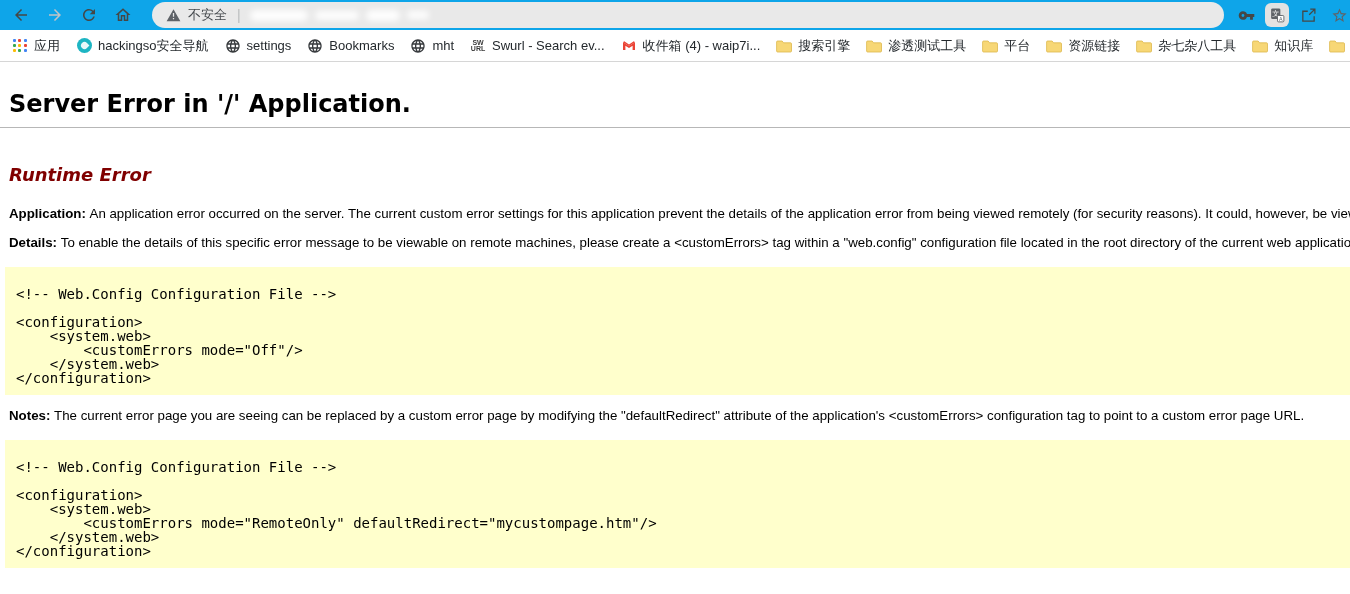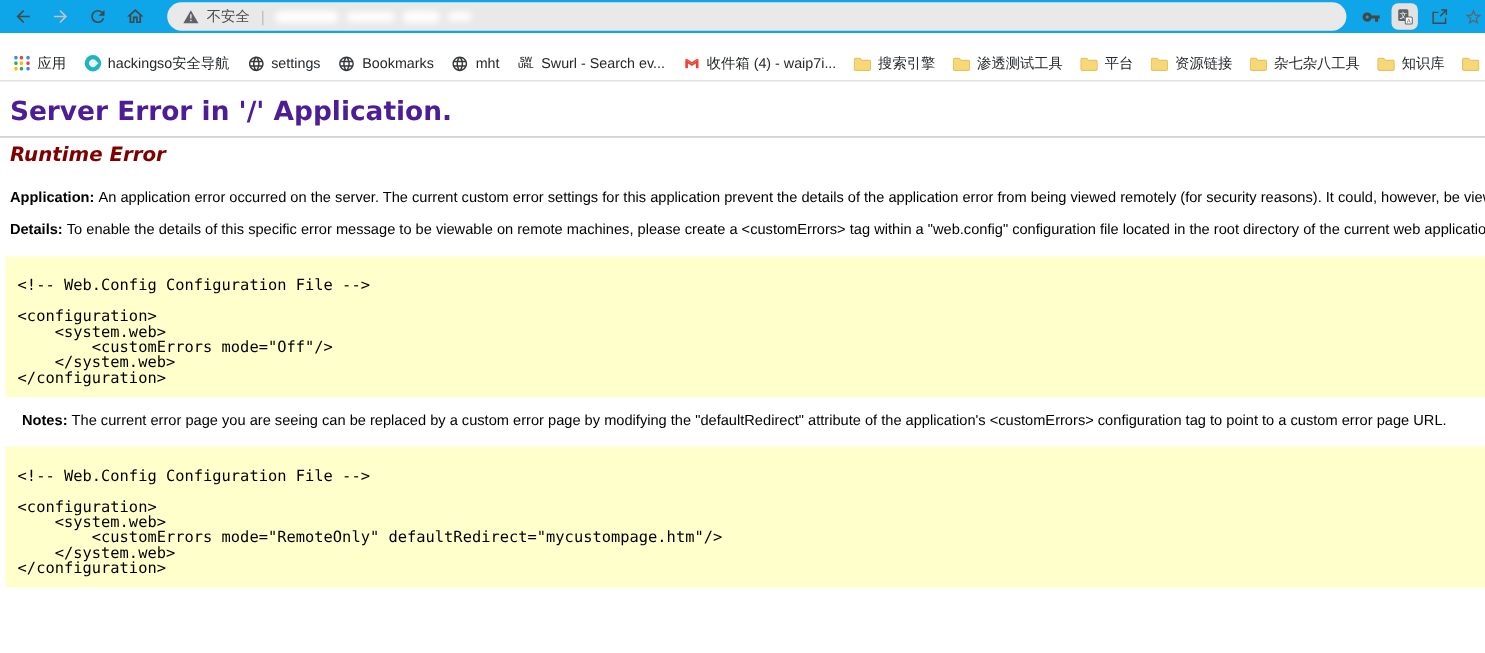--- a/index.html
+++ b/index.html
@@ -15,44 +15,44 @@
   .omnibox .sec-label { font-size:13px; color:#474b4f; margin-left:7px; white-space:nowrap; }
   .omnibox .sep { color:#b9bcbe; font-size:14px; margin:0 9px 0 10px; font-weight:400; }
   .blurwrap { display:flex; align-items:center; gap:7px; filter:blur(3px); opacity:.95; }
   .blob { background:#ffffff; border-radius:6px; height:11px; }
   .toolbar-right { display:flex; align-items:center; flex:0 0 auto; margin-left:10px; width:116px; }
   .tbicon { width:24px; height:24px; display:flex; align-items:center; justify-content:center; margin-right:7px; flex:0 0 auto; border-radius:6px; }
   .tbicon svg { width:17px; height:17px; }
   .tbicon.active { background:#e2e2e2; }
 
   .bookmarks { height:32px; display:flex; align-items:center; background:#fff; padding-left:12px;
-               border-bottom:1px solid #d6d6d6; white-space:nowrap; overflow:hidden;margin-top:12px; }
+               border-bottom:1px solid #d6d6d6; white-space:nowrap; overflow:hidden; }
   .bm { display:flex; align-items:center; margin-right:16px; flex:0 0 auto; cursor:default; }
   .bm .ic { width:16px; height:16px; margin-right:6px; display:flex; align-items:center; justify-content:center; flex:0 0 auto; }
   .bm .lbl { font-size:13px; color:#24292d; }
   .appsgrid { width:14px; height:14px; display:grid; grid-template-columns:repeat(3,1fr); gap:2px; }
   .appsgrid i { width:3px; height:3px; border-radius:1px; display:block; }
   .tealdot { width:15px; height:15px; border-radius:50%; background:#1db5c3; position:relative; }
   .tealdot::after { content:""; position:absolute; left:4px; top:4px; width:7px; height:7px;
                     background:#fff; border-radius:50% 0 50% 50%; transform:rotate(45deg); opacity:.9; }
   .swurl { font-family:"Liberation Sans",sans-serif; font-weight:bold; font-size:7px; line-height:6px;
            color:#3a3a3a; text-align:center; letter-spacing:0; }
 
   
   .page { background:#fff; padding-left:9px; }
   .page h1 { font-family:"DejaVu Sans","Liberation Sans",sans-serif; font-weight:bold;
-             font-size:24px; color:#4c1d95; margin-top:13px; white-space:nowrap; }
+             font-size:24px; color:#000000; margin-top:28px; white-space:nowrap; }
   .page hr { border:none; border-top:1px solid #b7b7b7; margin:9px 0 0 -9px; }
   .page h2 { font-family:"DejaVu Sans","Liberation Sans",sans-serif; font-style:italic; font-weight:bold;
-             font-size:18px; color:#800000; margin-top:5px; white-space:nowrap; }
+             font-size:18px; color:#800000; margin-top:36px; white-space:nowrap; }
   .line { font-size:13.3px; color:#000; white-space:nowrap; overflow:hidden; }
   .line b { font-weight:bold; }
   .line.desc { margin-top:21px; }
   .line.details { margin-top:14px; }
-  .line.notes { margin-top:13px;margin-left:11px; }
+  .line.notes { margin-top:13px; }
   .codeblock { background:#ffffcc; margin:17px 0 0 -4px; padding:20px 8px 10px 11px; overflow:hidden; }
   .codeblock pre { font-family:"DejaVu Sans Mono","Liberation Mono",monospace;
                    font-size:14px; line-height:14px; color:#000; white-space:pre; }
 </style>
 </head>
 <body>
 
 <div class="toolbar">
   <div class="navbtn">
     <svg viewBox="0 0 24 24">

